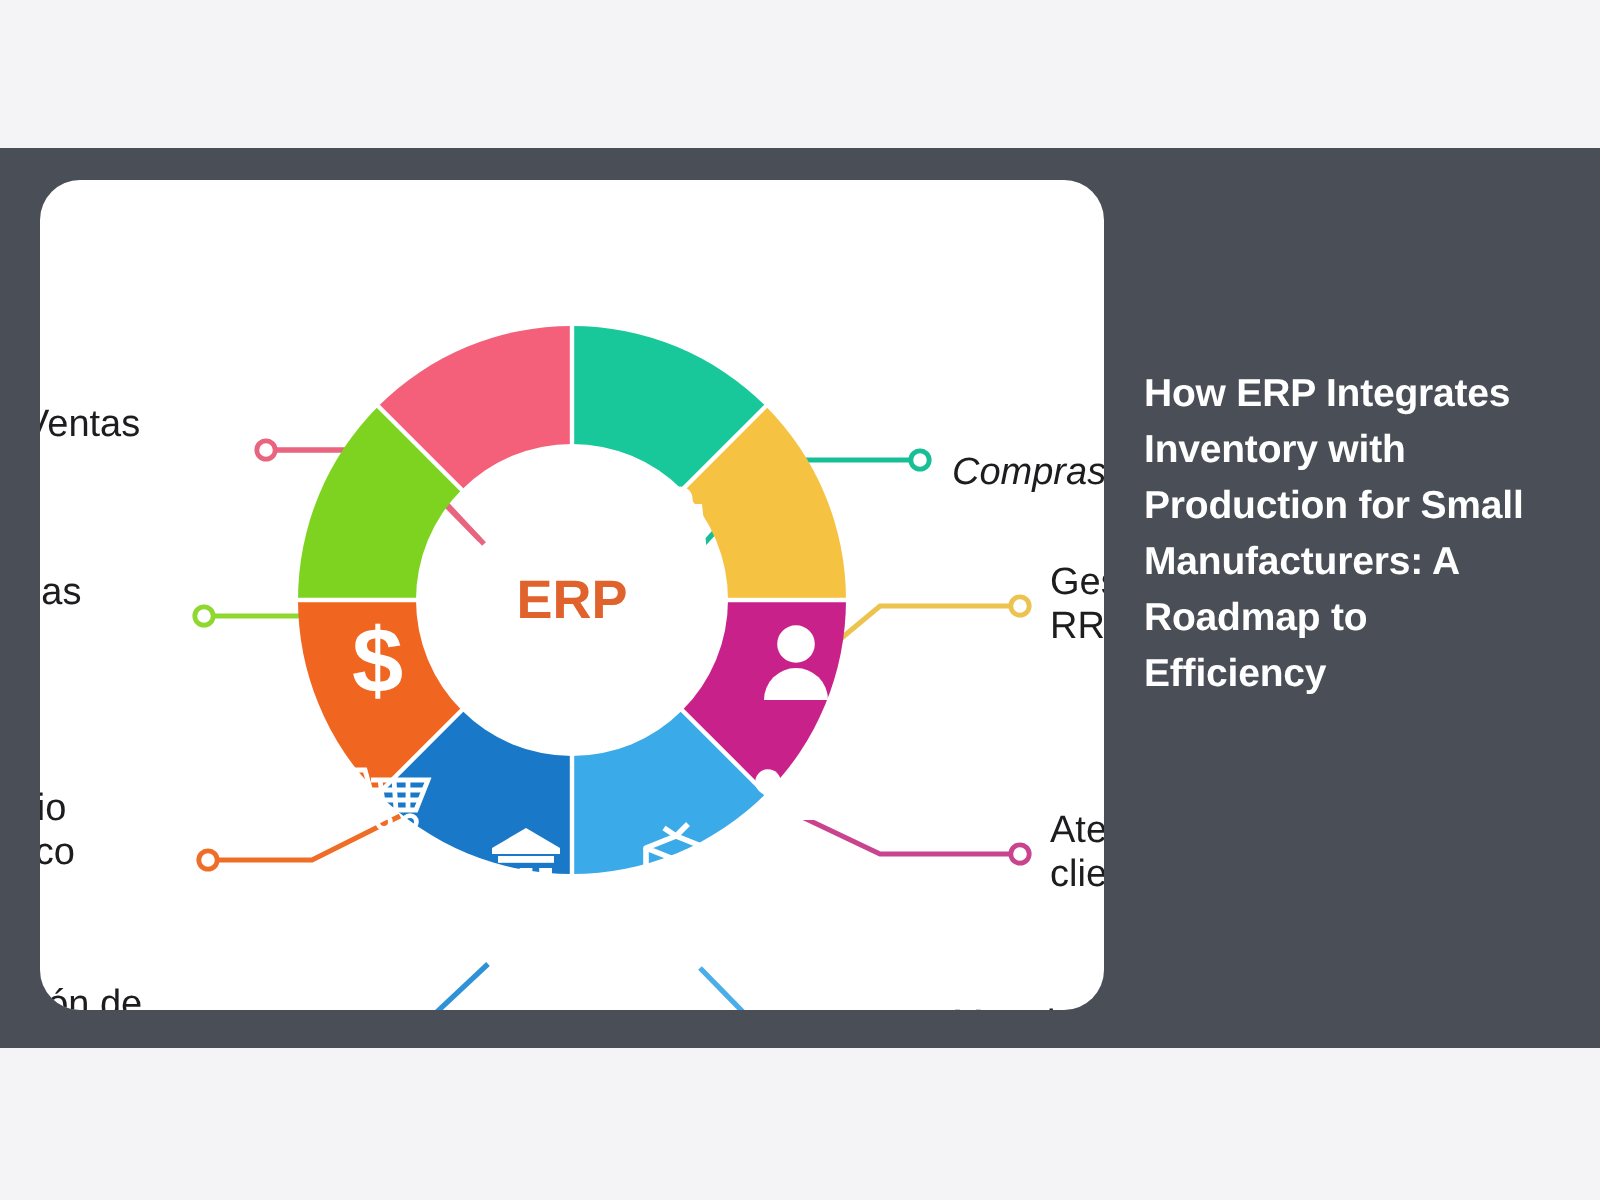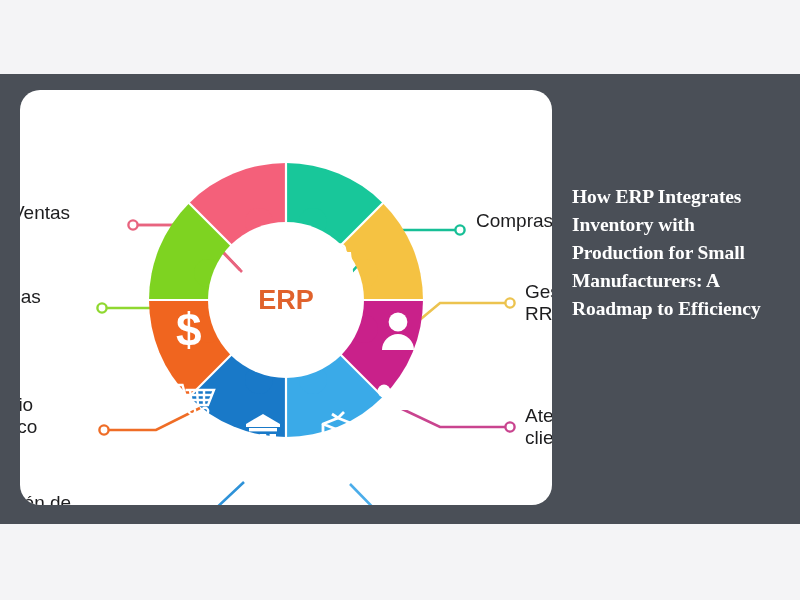--- a/index.html
+++ b/index.html
@@ -22,21 +22,21 @@
     background:#ffffff;border-radius:20px;overflow:hidden;
   }
 
   .wheel-wrap{position:absolute;left:0;top:0;width:532px;height:415px;}
   .wheel-svg{position:absolute;left:0;top:0;}
 
   .title{
     position:absolute;left:572px;top:183px;width:190px;
     color:#ffffff;font-weight:bold;font-size:19.5px;line-height:1.44;
     letter-spacing:-0.1px;
-    font-family:Liberation Serif, serif;
+    font-family:Liberation Sans, sans-serif;
   }
 
   .lbl{
     position:absolute;color:#1d1d1f;font-size:19px;line-height:1.16;
     font-family:"Liberation Sans",sans-serif;white-space:pre;
   }
   .lbl.right{text-align:left;}
   .lbl.left{text-align:left;}
 </style>
 </head>
@@ -228,21 +228,21 @@
 
         <text x="266" y="219" text-anchor="middle" font-family="Liberation Sans, sans-serif" font-size="27" font-weight="bold" fill="#e0622c">ERP</text>
       </svg>
 
       <div class="lbl left" style="left:-8px;  top:112px;">Ventas</div>
       <div class="lbl left" style="left:-30px; top:196px;">anzas</div>
       <div class="lbl left" style="left:-28px; top:304px;">ercio</div>
       <div class="lbl left" style="left:-28px; top:326px;">ónico</div>
       <div class="lbl left" style="left:-26px; top:402px;">estión de</div>
 
-      <div class="lbl right" style="left:456px; top:120px;">Compras</div>
+      <div class="lbl right" style="left:456px; top:136px;font-style:italic;">Compras</div>
       <div class="lbl right" style="left:505px; top:191px;">Gest</div>
       <div class="lbl right" style="left:505px; top:213px;">RR.H</div>
       <div class="lbl right" style="left:505px; top:315px;">Aten</div>
       <div class="lbl right" style="left:505px; top:337px;">clien</div>
       <div class="lbl right" style="left:456px; top:412px;">Manejo d</div>
 
     </div>
   </div>
 
   <div class="title">How ERP Integrates Inventory with Production for Small Manufacturers: A Roadmap to Efficiency</div>

